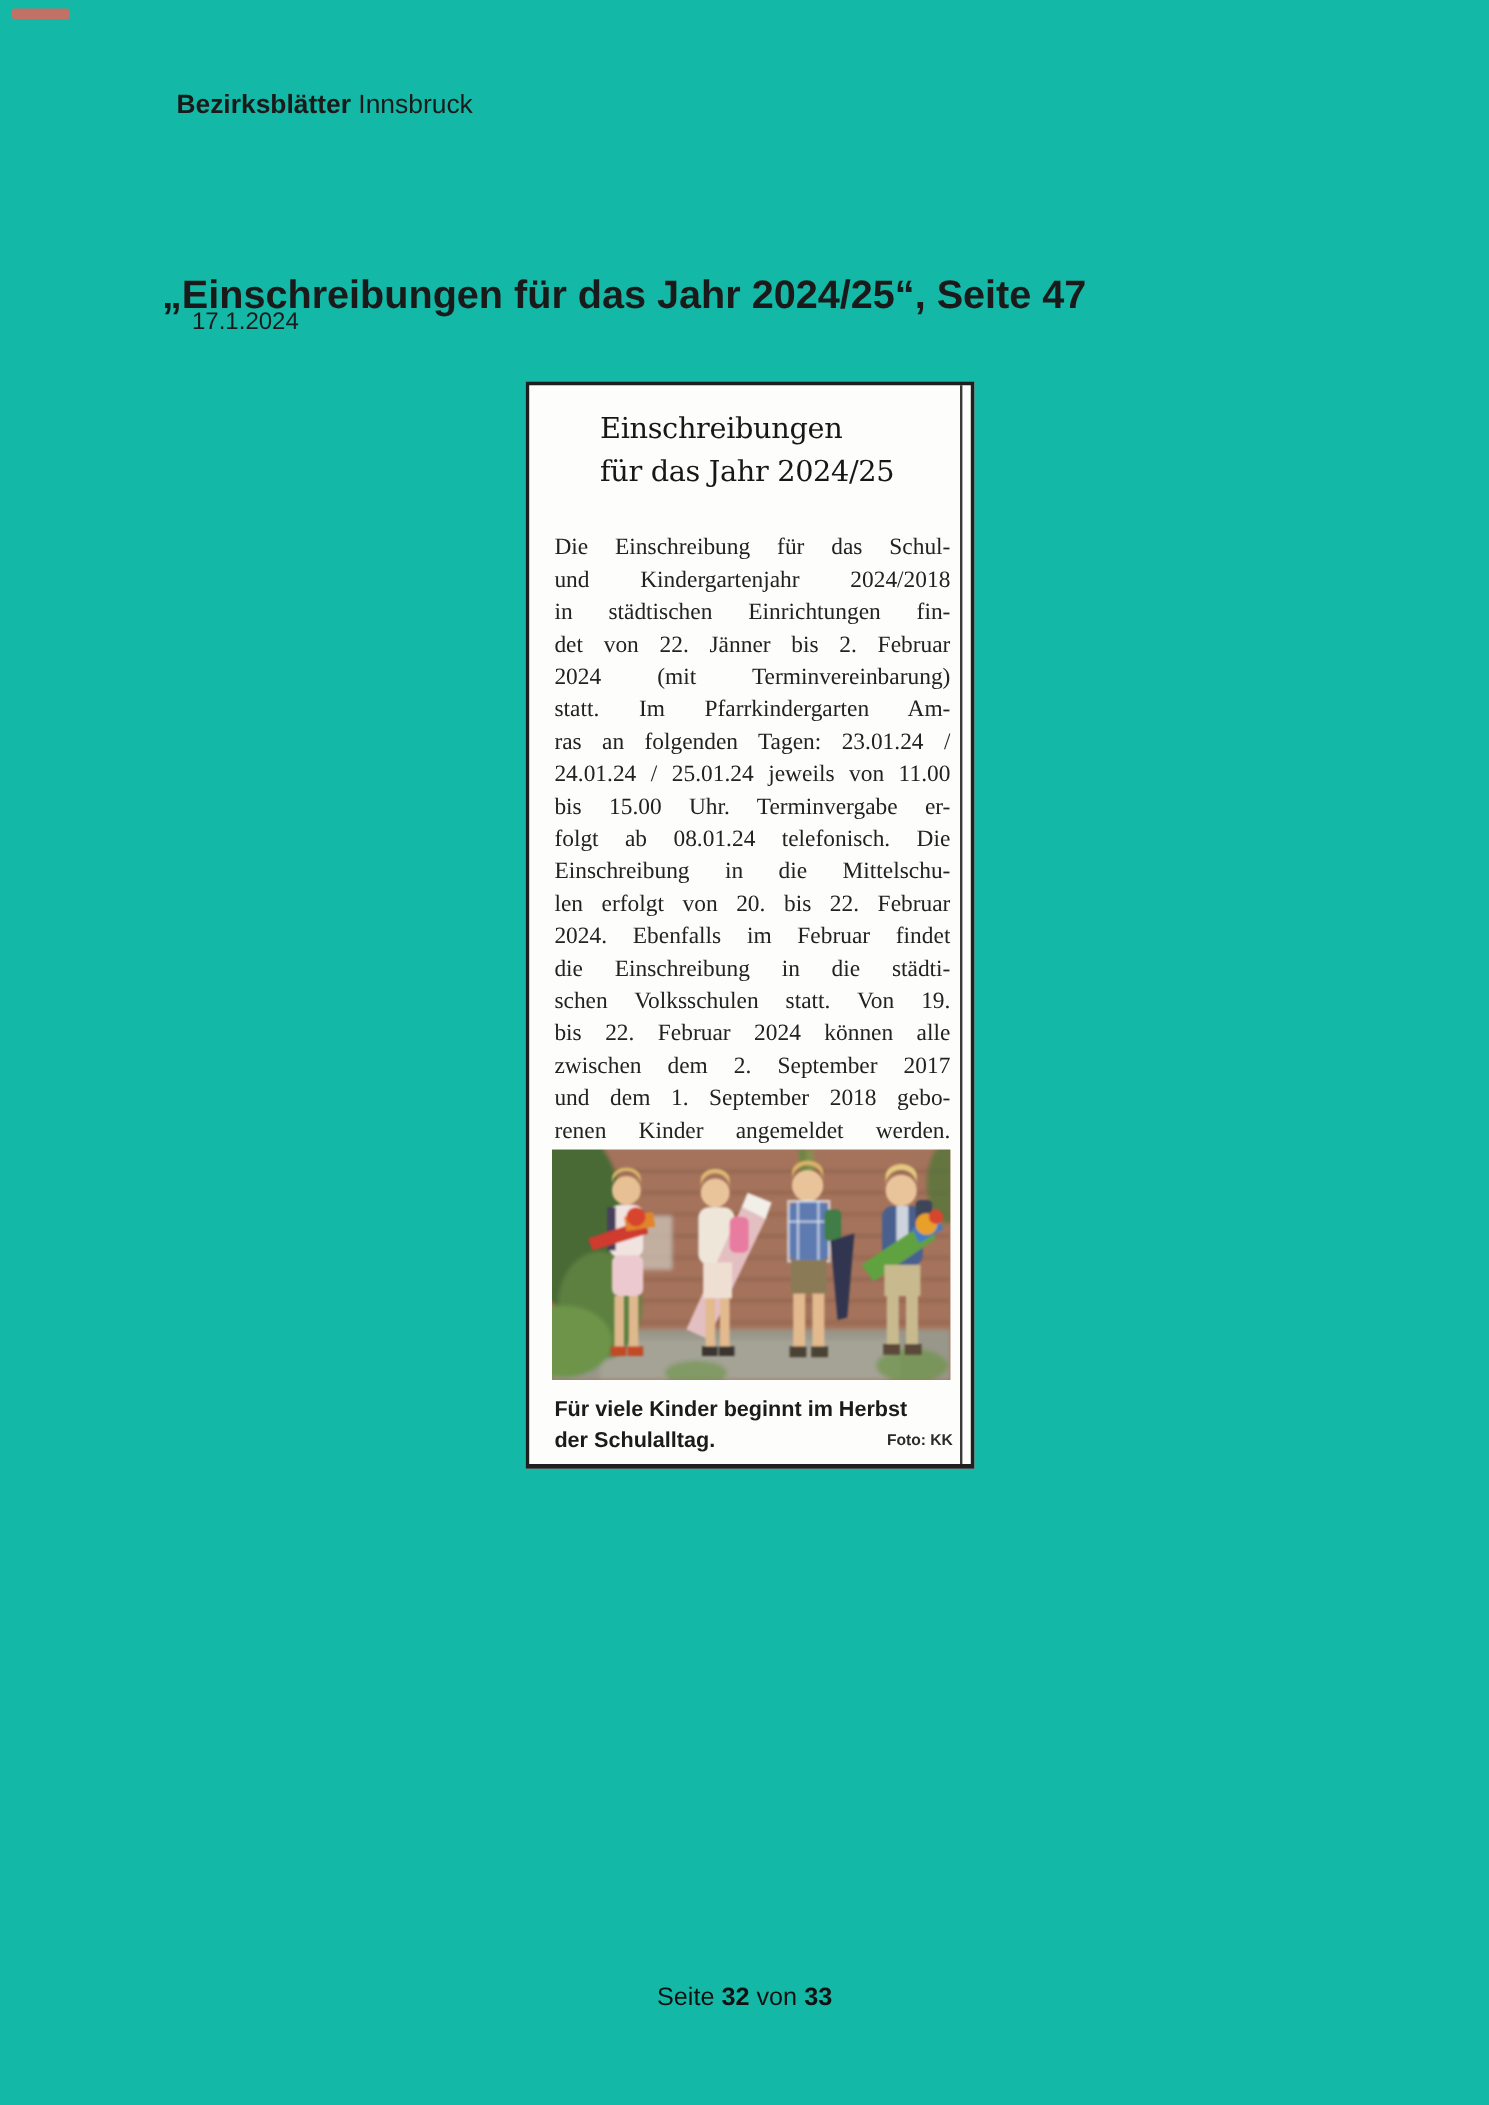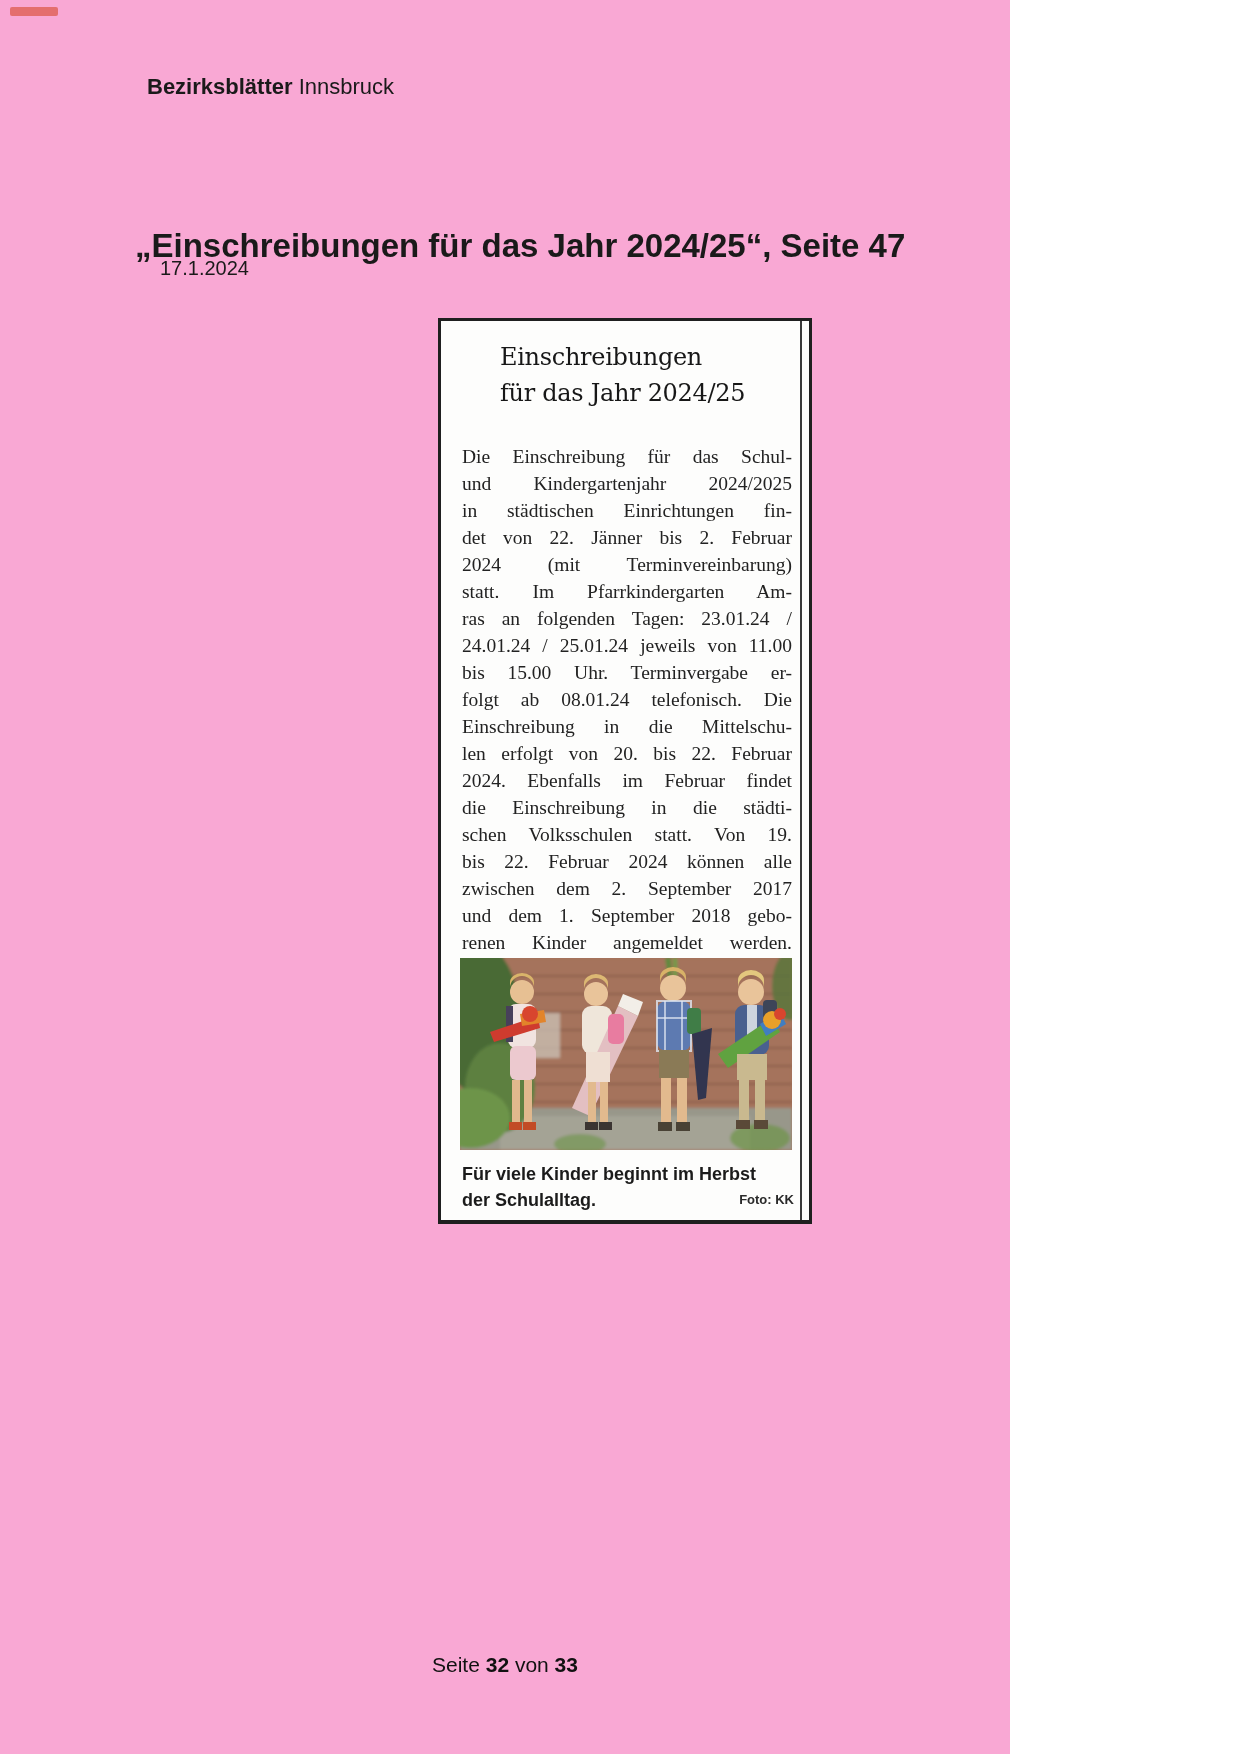--- a/index.html
+++ b/index.html
@@ -1,19 +1,19 @@
 <!DOCTYPE html>
 <html lang="de"><head>
 <meta charset="utf-8">
 <style>
   html,body{margin:0;padding:0;background:#ffffff;}
   .page{
     position:relative;
-    width:1010px;height:1754px;
-    background:#f9a8d4;
+    width:1241px;height:1754px;
+    background:#14b8a6;
     overflow:hidden;
     font-family:"Liberation Sans", sans-serif;
     color:#1a1a1a;
   }
   .corner-mark{
     position:absolute;left:10px;top:7px;width:48px;height:9px;
     background:#e0645c;border-radius:2px;opacity:.85;
   }
   .doc-header{
     position:absolute;left:147px;top:74px;
@@ -96,21 +96,21 @@
   <div class="clipping">
     <div class="col-rule"></div>
 
     <div class="headline">
       <span class="hl1">Einschreibungen</span>
       <span class="hl2">für das Jahr 2024/25</span>
     </div>
 
     <div class="article-body">
       <div class="body-line">Die Einschreibung für das Schul-</div>
-      <div class="body-line">und Kindergartenjahr 2024/2025</div>
+      <div class="body-line">und Kindergartenjahr 2024/2018</div>
       <div class="body-line">in städtischen Einrichtungen fin-</div>
       <div class="body-line">det von 22. Jänner bis 2. Februar</div>
       <div class="body-line">2024 (mit Terminvereinbarung)</div>
       <div class="body-line">statt. Im Pfarrkindergarten Am-</div>
       <div class="body-line">ras an folgenden Tagen: 23.01.24 /</div>
       <div class="body-line">24.01.24 / 25.01.24 jeweils von 11.00</div>
       <div class="body-line">bis 15.00 Uhr. Terminvergabe er-</div>
       <div class="body-line">folgt ab 08.01.24 telefonisch. Die</div>
       <div class="body-line">Einschreibung in die Mittelschu-</div>
       <div class="body-line">len erfolgt von 20. bis 22. Februar</div>

